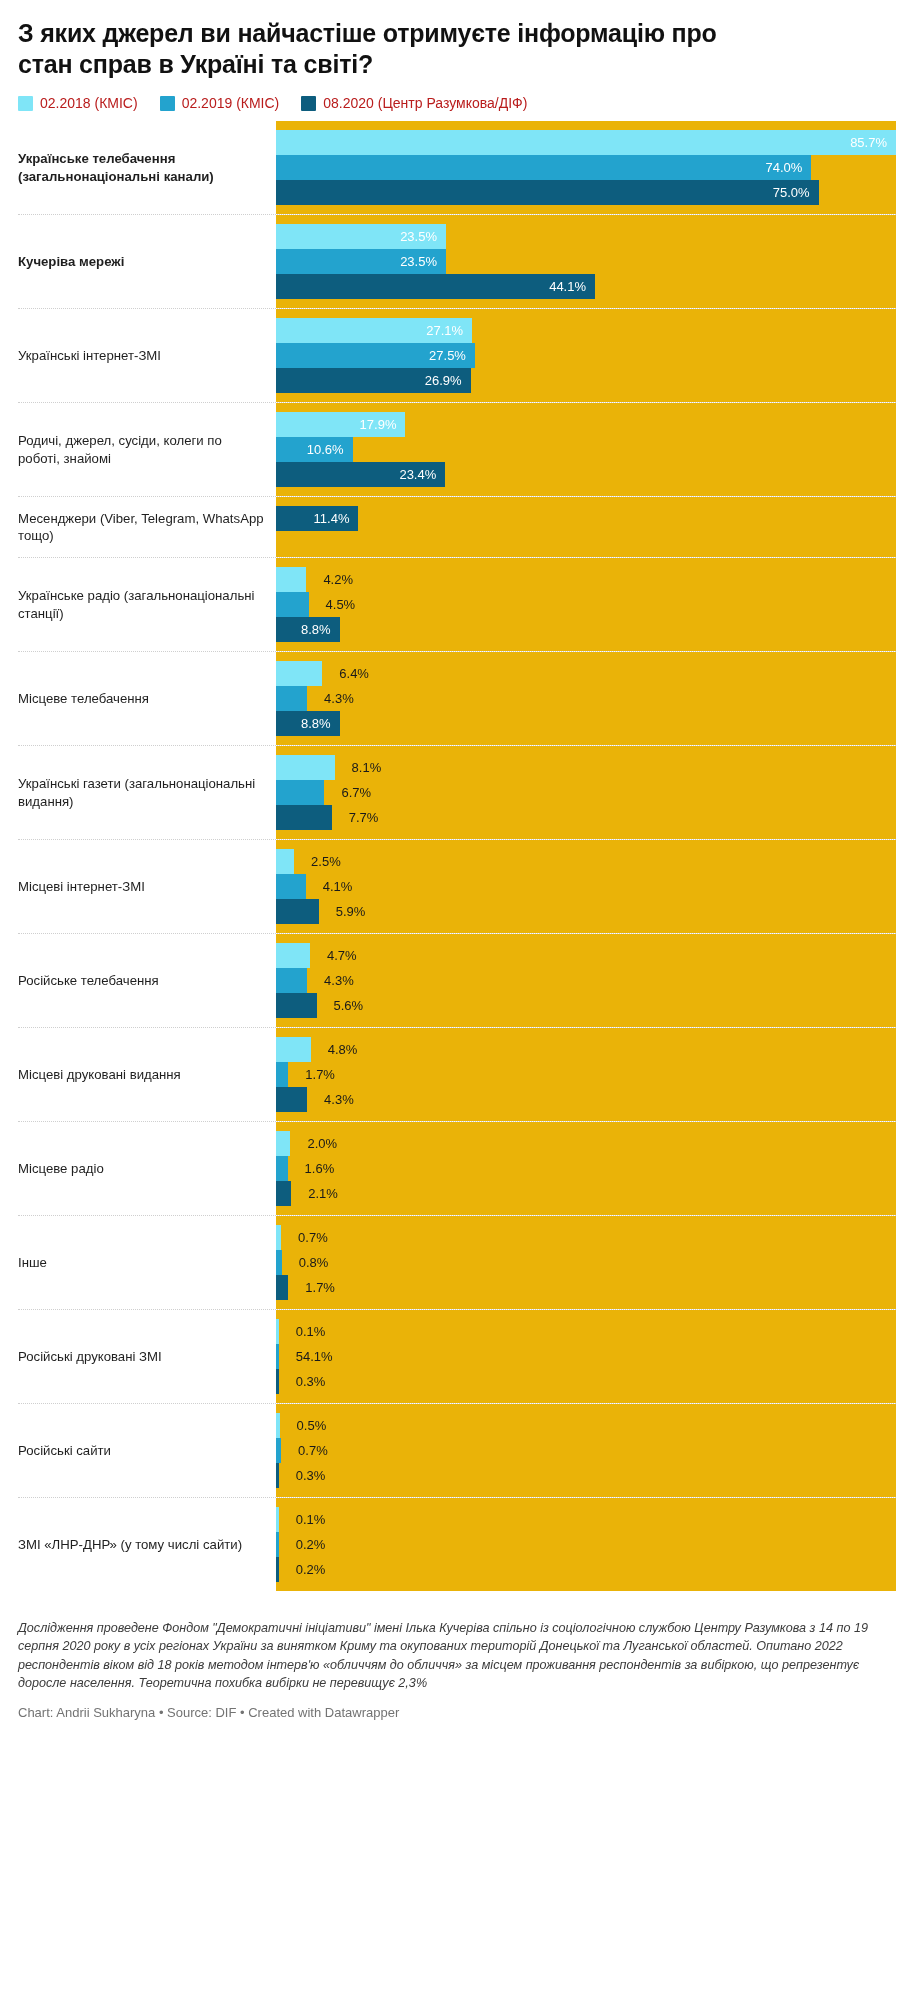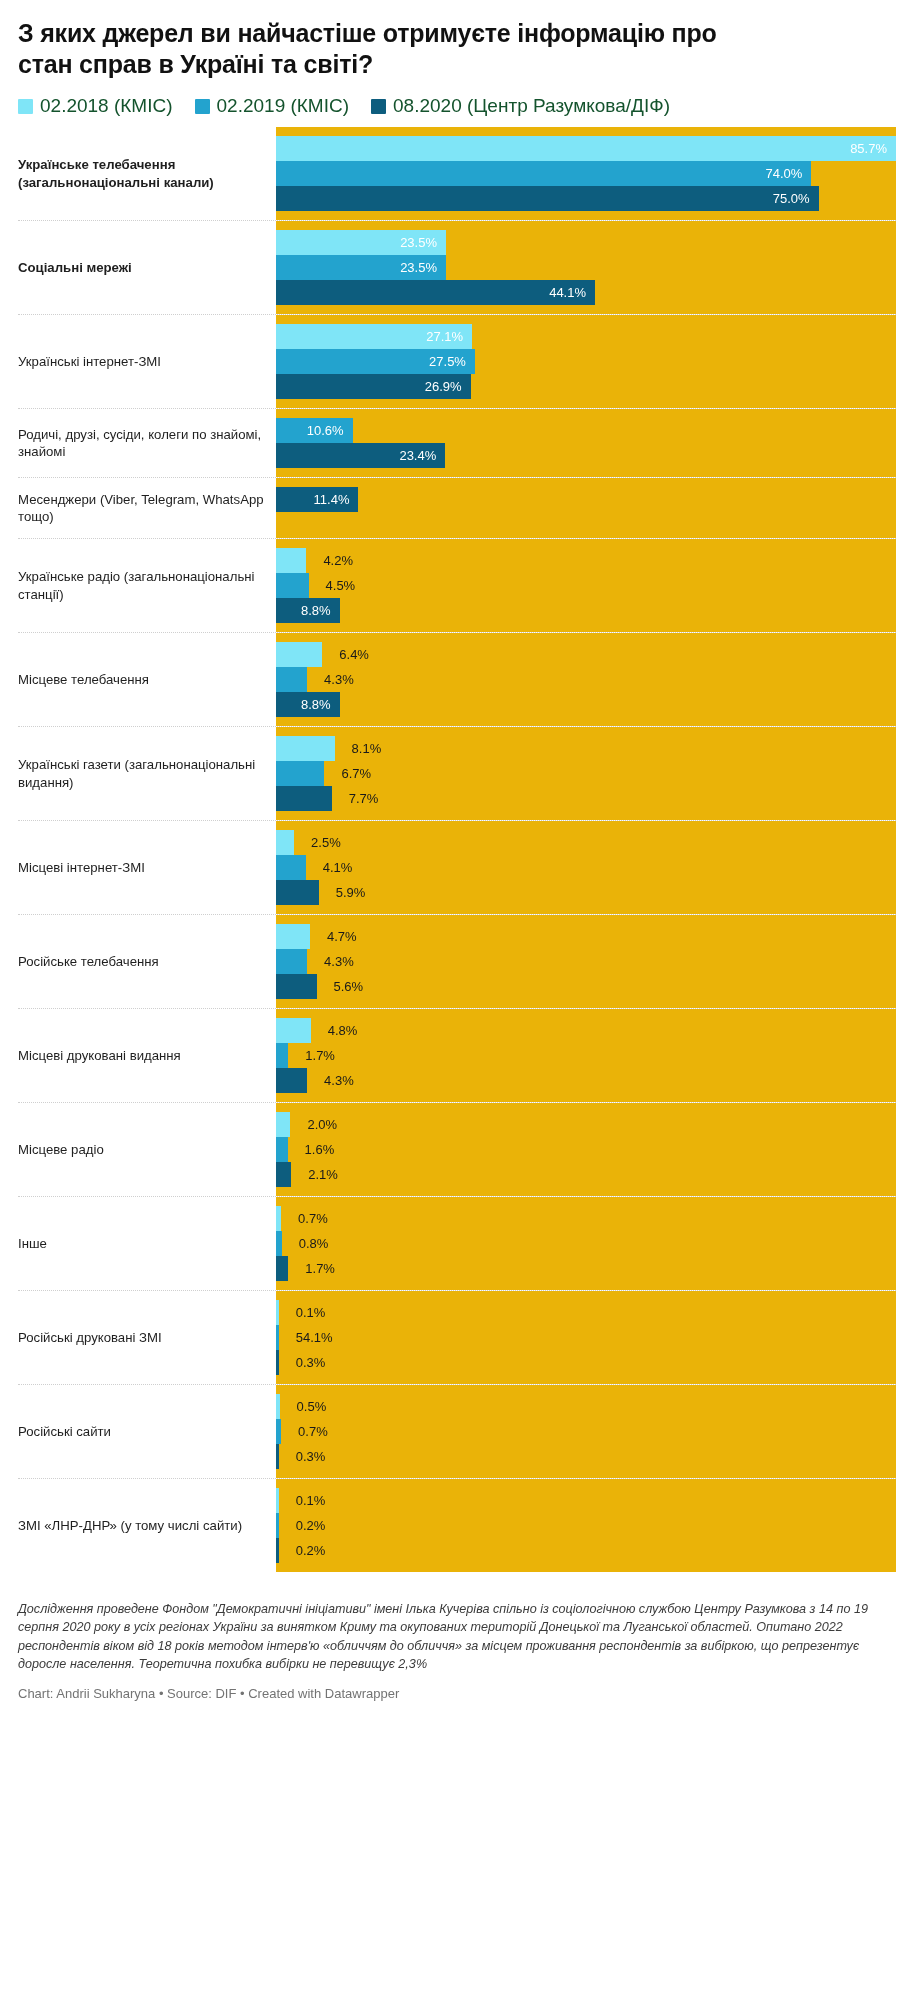--- a/index.html
+++ b/index.html
@@ -51,22 +51,22 @@
     align-items: center;
     gap: 7px;
   }
   .legend-swatch {
     width: 15px;
     height: 15px;
     flex: 0 0 auto;
     border-radius: 1px;
   }
   .legend-label {
-    font-size: 19px;
-    color: #14532d;
+    font-size: 14px;
+    color: #b91c1c;
     white-space: nowrap;
   }
 
   
   .chart-body {
     width: 100%;
   }
   .bar-row {
     display: flex;
     align-items: stretch;
@@ -184,21 +184,21 @@
             </div>
           </div>
           <div class="bar-line">
             <div class="bar-fill" title="08.2020 (Центр Разумкова/ДІФ): 75.0%" style="width: 87.5146%; background: rgb(13, 93, 126);">
               <span class="bar-val inside">75.0%</span>
             </div>
           </div>
         </div>
       </div>
       <div class="bar-row">
-        <div class="row-label bold">Соціальні мережі</div>
+        <div class="row-label bold">Кучеріва мережі</div>
         <div class="row-bars">
           <div class="bar-line">
             <div class="bar-fill" title="02.2018 (КМІС): 23.5%" style="width: 27.4212%; background: rgb(127, 229, 247);">
               <span class="bar-val inside">23.5%</span>
             </div>
           </div>
           <div class="bar-line">
             <div class="bar-fill" title="02.2019 (КМІС): 23.5%" style="width: 27.4212%; background: rgb(35, 163, 206);">
               <span class="bar-val inside">23.5%</span>
             </div>
@@ -224,22 +224,27 @@
             </div>
           </div>
           <div class="bar-line">
             <div class="bar-fill" title="08.2020 (Центр Разумкова/ДІФ): 26.9%" style="width: 31.3886%; background: rgb(13, 93, 126);">
               <span class="bar-val inside">26.9%</span>
             </div>
           </div>
         </div>
       </div>
       <div class="bar-row">
-        <div class="row-label">Родичі, друзі, сусіди, колеги по знайомі, знайомі</div>
-        <div class="row-bars">
+        <div class="row-label">Родичі, джерел, сусіди, колеги по роботі, знайомі</div>
+        <div class="row-bars">
+          <div class="bar-line">
+            <div class="bar-fill" title="02.2018 (КМІС): 17.9%" style="width: 20.8868%; background: rgb(127, 229, 247);">
+              <span class="bar-val inside">17.9%</span>
+            </div>
+          </div>
           <div class="bar-line">
             <div class="bar-fill" title="02.2019 (КМІС): 10.6%" style="width: 12.3687%; background: rgb(35, 163, 206);">
               <span class="bar-val inside">10.6%</span>
             </div>
           </div>
           <div class="bar-line">
             <div class="bar-fill" title="08.2020 (Центр Разумкова/ДІФ): 23.4%" style="width: 27.3046%; background: rgb(13, 93, 126);">
               <span class="bar-val inside">23.4%</span>
             </div>
           </div>

